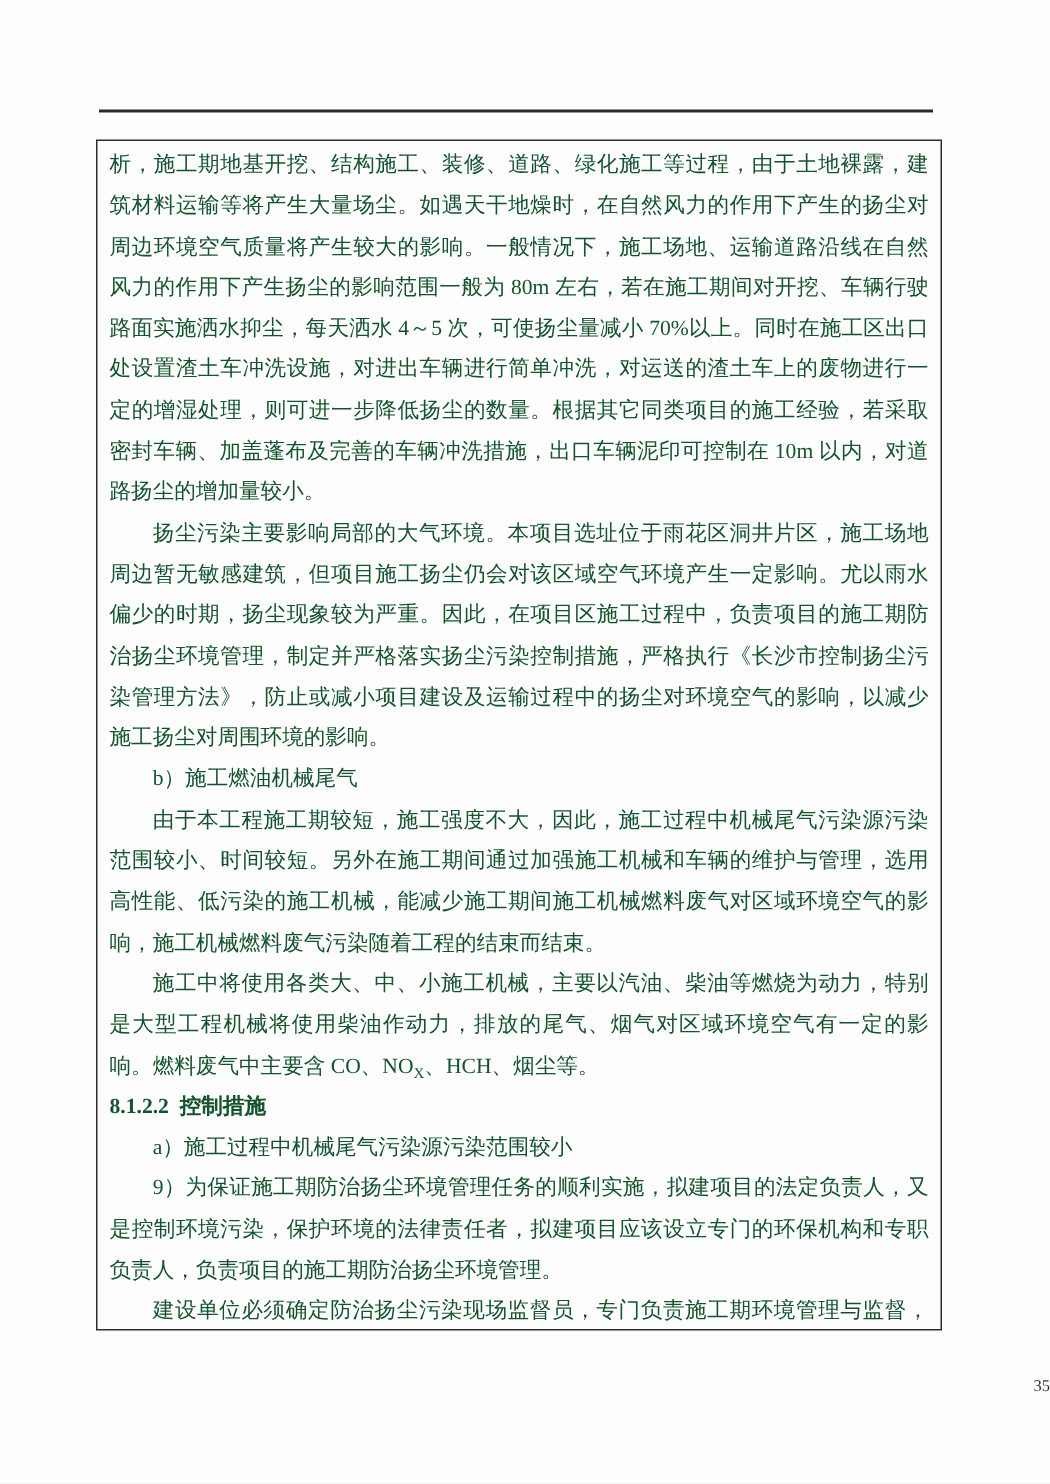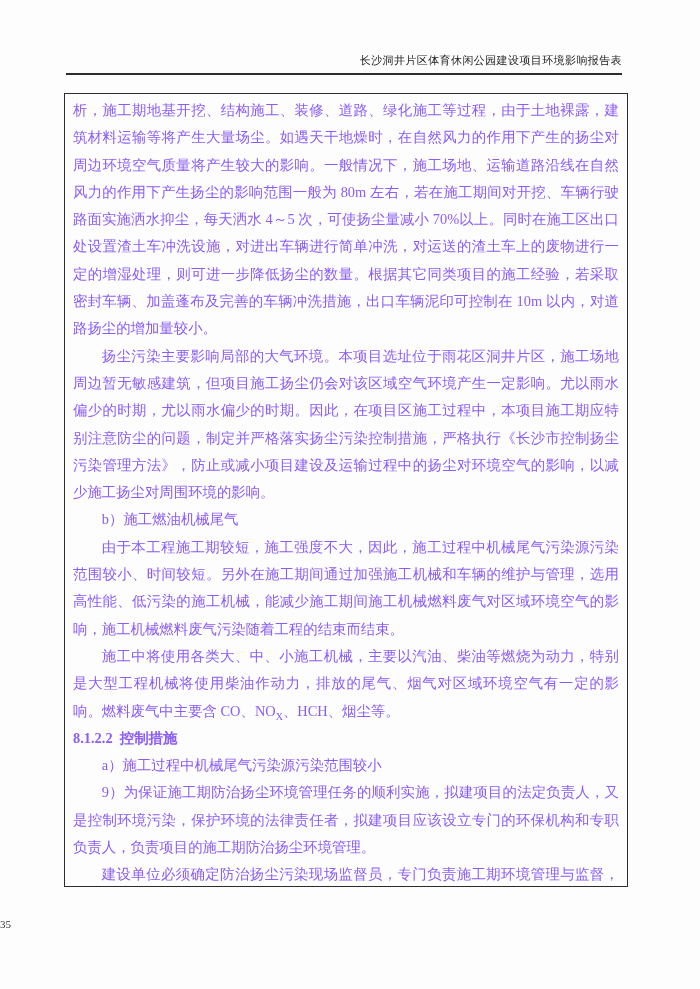--- a/index.html
+++ b/index.html
@@ -45,53 +45,50 @@
     box-sizing: border-box;
     padding: 3px 8px 0 8px;
     overflow: hidden;
   }
   .content-box p {
     margin: 0;
     font-size: 14.4px;
     line-height: 27.3px;
     text-align: justify;
     text-justify: inter-ideograph;
-    color: #8b5cf6;
+    color: #14532d;
   }
   .ind { text-indent: 2em; }
   .np  { text-indent: 0; }
   .heading { white-space: pre-wrap; font-weight: bold; }
   sub {
     font-size: 10px;
     line-height: 0;
   }
   .footer {
     position: absolute;
     top: 918px;
     left: 0;
     width: 700px;
-    text-align: left;
+    text-align: right;
     font-size: 11px;
     color: #333;
   }
 </style>
 </head>
 <body>
 
 <div class="page">
 
-  <div class="header">
-    <span>长沙洞井片区体育休闲公园建设项目环境影响报告表</span>
-  </div>
 
   <div class="header-rule"></div>
 
   <div class="content-box">
     <p class="np">析，施工期地基开挖、结构施工、装修、道路、绿化施工等过程，由于土地裸露，建筑材料运输等将产生大量场尘。如遇天干地燥时，在自然风力的作用下产生的扬尘对周边环境空气质量将产生较大的影响。一般情况下，施工场地、运输道路沿线在自然风力的作用下产生扬尘的影响范围一般为 80m 左右，若在施工期间对开挖、车辆行驶路面实施洒水抑尘，每天洒水 4～5 次，可使扬尘量减小 70%以上。同时在施工区出口处设置渣土车冲洗设施，对进出车辆进行简单冲洗，对运送的渣土车上的废物进行一定的增湿处理，则可进一步降低扬尘的数量。根据其它同类项目的施工经验，若采取密封车辆、加盖蓬布及完善的车辆冲洗措施，出口车辆泥印可控制在 10m 以内，对道路扬尘的增加量较小。</p>
-    <p class="ind">扬尘污染主要影响局部的大气环境。本项目选址位于雨花区洞井片区，施工场地周边暂无敏感建筑，但项目施工扬尘仍会对该区域空气环境产生一定影响。尤以雨水偏少的时期，尤以雨水偏少的时期。因此，在项目区施工过程中，本项目施工期应特别注意防尘的问题，制定并严格落实扬尘污染控制措施，严格执行《长沙市控制扬尘污染管理方法》，防止或减小项目建设及运输过程中的扬尘对环境空气的影响，以减少施工扬尘对周围环境的影响。</p>
+    <p class="ind">扬尘污染主要影响局部的大气环境。本项目选址位于雨花区洞井片区，施工场地周边暂无敏感建筑，但项目施工扬尘仍会对该区域空气环境产生一定影响。尤以雨水偏少的时期，扬尘现象较为严重。因此，在项目区施工过程中，负责项目的施工期防治扬尘环境管理，制定并严格落实扬尘污染控制措施，严格执行《长沙市控制扬尘污染管理方法》，防止或减小项目建设及运输过程中的扬尘对环境空气的影响，以减少施工扬尘对周围环境的影响。</p>
     <p class="ind">b）施工燃油机械尾气</p>
     <p class="ind">由于本工程施工期较短，施工强度不大，因此，施工过程中机械尾气污染源污染范围较小、时间较短。另外在施工期间通过加强施工机械和车辆的维护与管理，选用高性能、低污染的施工机械，能减少施工期间施工机械燃料废气对区域环境空气的影响，施工机械燃料废气污染随着工程的结束而结束。</p>
     <p class="ind"><span>施工中将使用各类大、中、小施工机械，主要以汽油、柴油等燃烧为动力，特别是大型工程机械将使用柴油作动力，排放的尾气、烟气对区域环境空气有一定的影响。燃料废气中主要含 CO、NO</span><sub>X</sub><span>、HCH、烟尘等。</span></p>
     <p class="np heading">8.1.2.2  控制措施</p>
     <p class="ind">a）施工过程中机械尾气污染源污染范围较小</p>
     <p class="ind">9）为保证施工期防治扬尘环境管理任务的顺利实施，拟建项目的法定负责人，又是控制环境污染，保护环境的法律责任者，拟建项目应该设立专门的环保机构和专职负责人，负责项目的施工期防治扬尘环境管理。</p>
     <p class="ind">建设单位必须确定防治扬尘污染现场监督员，专门负责施工期环境管理与监督，监</p>
   </div>
 
   <div class="footer">

